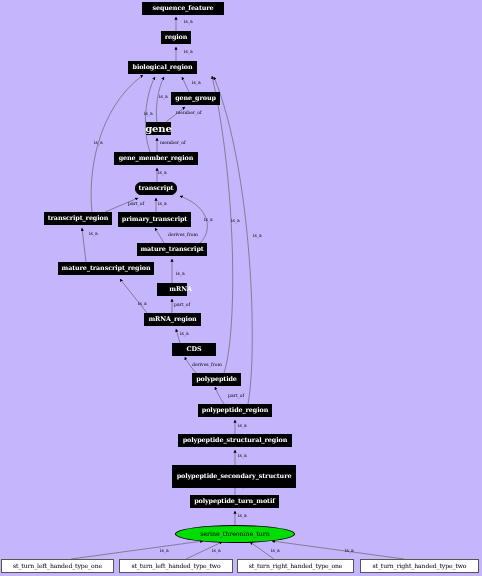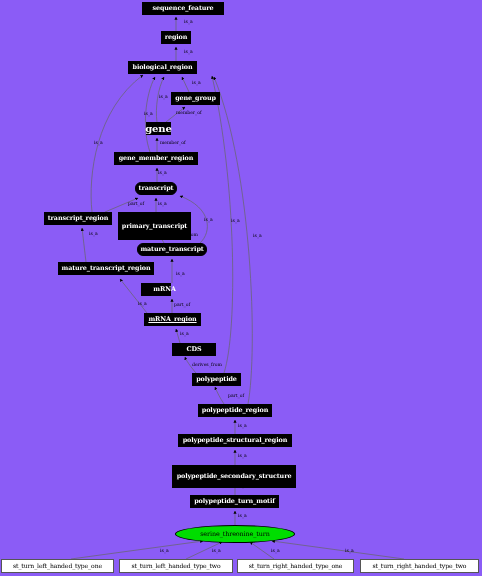--- a/index.html
+++ b/index.html
@@ -4,21 +4,21 @@
 <style>
   html, body {
     margin: 0;
     padding: 0;
     background: #ffffff;
   }
   #canvas {
     position: relative;
     width: 482px;
     height: 576px;
-    background: #8b5cf6;
+    background: #c4b5fd;
     overflow: hidden;
     font-family: "DejaVu Serif", "Liberation Serif", serif;
   }
   #edge-layer {
     position: absolute;
     left: 0;
     top: 0;
     width: 482px;
     height: 576px;
   }
@@ -108,25 +108,25 @@
 
   <div id="node-layer">
       <div class="node filled" style="left: 142px; top: 2px; width: 82px; height: 13px; font-size: 6.4px;">sequence_feature</div>
       <div class="node filled" style="left: 161px; top: 31px; width: 30px; height: 13px; font-size: 6.4px;">region</div>
       <div class="node filled" style="left: 128px; top: 61px; width: 69px; height: 13px; font-size: 6.4px;">biological_region</div>
       <div class="node filled" style="left: 171px; top: 92px; width: 49px; height: 13px; font-size: 6.4px;">gene_group</div>
       <div class="node filled" style="left: 146px; top: 122px; width: 25px; height: 13px; font-size: 10px;">gene</div>
       <div class="node filled" style="left: 114px; top: 152px; width: 84px; height: 13px; font-size: 6.4px;">gene_member_region</div>
       <div class="node filled" style="left: 135px; top: 182px; width: 42px; height: 13px; font-size: 6.4px; border-radius: 6px;">transcript</div>
       <div class="node filled" style="left: 44px; top: 212px; width: 68px; height: 13px; font-size: 6.4px;">transcript_region</div>
-      <div class="node filled" style="left: 118px; top: 212px; width: 73px; height: 28px; font-size: 6.4px; text-align: center;">primary_transcript</div>
-      <div class="node filled" style="left: 137px; top: 243px; width: 70px; height: 13px; font-size: 6.4px; border-radius: 6px;">mature_transcript</div>
+      <div class="node filled" style="left: 118px; top: 212px; width: 73px; height: 15px; font-size: 6.4px; text-align: center;">primary_transcript</div>
+      <div class="node filled" style="left: 137px; top: 243px; width: 70px; height: 13px; font-size: 6.4px;">mature_transcript</div>
       <div class="node filled" style="left: 58px; top: 262px; width: 96px; height: 13px; font-size: 6.4px;">mature_transcript_region</div>
-      <div class="node filled" style="left: 141px; top: 283px; width: 30px; height: 13px; font-size: 6.4px; padding-left: 17px;">mRNA</div>
-      <div class="node filled" style="left: 144px; top: 313px; width: 57px; height: 13px; font-size: 6.4px; text-decoration: underline;">mRNA_region</div>
+      <div class="node filled" style="left: 157px; top: 283px; width: 30px; height: 13px; font-size: 6.4px; padding-left: 17px;">mRNA</div>
+      <div class="node filled" style="left: 144px; top: 313px; width: 57px; height: 13px; font-size: 6.4px;">mRNA_region</div>
       <div class="node filled" style="left: 172px; top: 343px; width: 44px; height: 13px; font-size: 6.4px;">CDS</div>
       <div class="node filled" style="left: 192px; top: 373px; width: 49px; height: 13px; font-size: 6.4px;">polypeptide</div>
       <div class="node filled" style="left: 198px; top: 404px; width: 74px; height: 13px; font-size: 6.4px;">polypeptide_region</div>
       <div class="node filled" style="left: 178px; top: 434px; width: 114px; height: 13px; font-size: 6.4px;">polypeptide_structural_region</div>
       <div class="node filled" style="left: 172px; top: 465px; width: 124px; height: 23px; font-size: 6.4px;">polypeptide_secondary_structure</div>
       <div class="node filled" style="left: 190px; top: 495px; width: 89px; height: 13px; font-size: 6.4px;">polypeptide_turn_motif</div>
       <div class="node ellipse" style="left: 175px; top: 525px; width: 120px; height: 18px; font-size: 6.4px;">serine_threonine_turn</div>
       <div class="node outline" style="left: 1px; top: 559px; width: 113px; height: 14px; font-size: 6.1px;">st_turn_left_handed_type_one</div>
       <div class="node outline" style="left: 119px; top: 559px; width: 114px; height: 14px; font-size: 6.1px;">st_turn_left_handed_type_two</div>
       <div class="node outline" style="left: 237px; top: 559px; width: 117px; height: 14px; font-size: 6.1px;">st_turn_right_handed_type_one</div>

